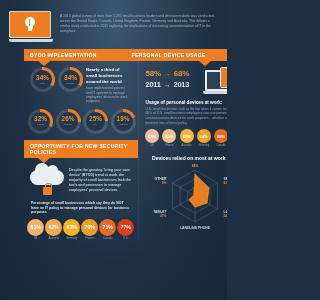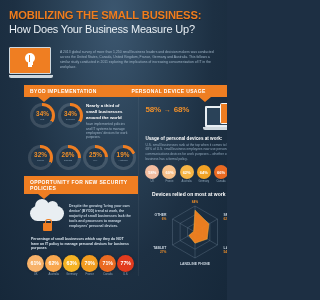--- a/index.html
+++ b/index.html
@@ -152,24 +152,20 @@
   .radar-box{position:relative;width:113px;height:66px;}
   .radar-box svg{position:absolute;left:0;top:0;}
   .rl{fill:#cfdae4;font-size:3.4px;font-family:"Liberation Sans",sans-serif;font-weight:bold;}
   .rv{fill:#ef8f2a;font-size:3.2px;font-family:"Liberation Sans",sans-serif;font-weight:bold;}
 </style>
 </head>
 <body>
 
 <div class="page">
 
-  <div class="header">
-    <div class="title">MOBILIZING THE SMALL BUSINESS:</div>
-    <div class="subtitle">How Does Your Business Measure Up?</div>
-  </div>
 
   <div class="intro">
     <div class="laptop">
       <div class="laptop-screen">
         <div class="bulb">
           <div class="glass"></div>
             <div class="fil"></div>
             <div class="neck"></div>
             <div class="base2"></div>
         </div>
@@ -284,20 +280,25 @@
     </div>
 
     <div class="col right">
 
       <div class="stat-wrap">
         <div class="stat-nums">
           <div class="stat-line">
             <span>58%</span>
             <span class="arw">→</span>
             <span>68%</span>
+          </div>
+          <div class="stat-line yr">
+            <span>2011</span>
+            <span class="arw">→</span>
+            <span>2013</span>
           </div>
         </div>
         <div class="dev-ico">
           <div class="dev-lap">
               <div class="dev-lap-in"></div>
               <div class="dev-phone"></div>
             </div>
           <div class="dev-base"></div>
         </div>
       </div>

